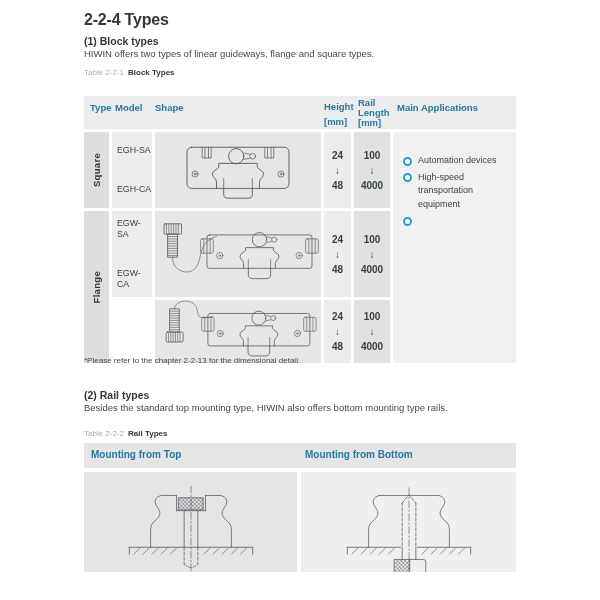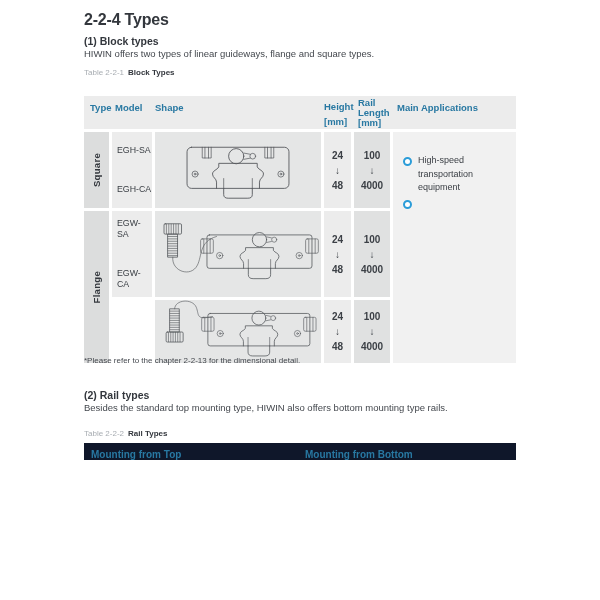--- a/index.html
+++ b/index.html
@@ -1,17 +1,17 @@
 <!DOCTYPE html>
 <html><head>
 <meta charset="utf-8">
 <style>
   html,body{margin:0;padding:0;background:#ffffff;}
   body{font-family:"Liberation Sans","DejaVu Sans",sans-serif;color:#3c4046;}
-  .page{position:relative;width:600px;height:460px;background:#fff;overflow:hidden;}
+  .page{position:relative;width:600px;height:572px;background:#fff;overflow:hidden;}
   .content{position:absolute;left:84px;top:0;width:432px;}
 
   .h1{position:absolute;top:11px;left:0;font-size:16px;font-weight:bold;color:#33373d;letter-spacing:-0.2px;}
   .h2{font-size:10.5px;font-weight:bold;color:#33373d;}
   .p{font-size:9.5px;color:#44484e;}
   .h2-1{position:absolute;top:35px;left:0;}
   .p-1{position:absolute;top:48px;left:0;}
   .caption{font-size:8px;}
   .caption .pre{color:#a8adb2;}
   .caption .ttl{color:#33373d;font-weight:bold;margin-left:4px;}
@@ -34,21 +34,21 @@
   .flange-span{grid-column:1;grid-row:2 / span 2;}
   .app-item{display:flex;align-items:flex-start;margin-bottom:3px;font-size:9px;line-height:13.5px;color:#3c4046;}
   .bullet{flex:0 0 auto;width:5px;height:5px;border:2.2px solid #2b9cd8;border-radius:50%;background:#fff;margin:2.5px 6px 0 0;}
   .footnote{position:absolute;top:356px;left:0;font-size:8px;color:#44484e;}
 
   
   .h2-2{position:absolute;top:389px;left:0;}
   .p-2{position:absolute;top:402px;left:0;}
   .cap-2{position:absolute;top:429px;left:0;}
   .rtable{position:absolute;top:443px;left:0;width:432px;}
-  .rhead{position:relative;height:25px;background:#0f172a;}
+  .rhead{position:relative;height:25px;background:#e5e5e5;}
   .rhead span{position:absolute;top:6px;font-size:10px;font-weight:bold;color:#2878a2;}
   .rcells{display:flex;gap:4px;margin-top:4px;}
   .rcell{height:116px;display:flex;align-items:center;justify-content:center;}
   .rcell.left{width:213px;background:#e3e4e4;}
   .rcell.right{width:215px;background:#efefef;}
 
   svg{display:block;}
   .ln{stroke:#55585c;fill:none;stroke-width:1;stroke-linejoin:round;stroke-linecap:round;}
   .thin{stroke-width:0.8;}
   .dash{stroke-dasharray:4 2.5;}
@@ -129,20 +129,24 @@
           <span>↓</span>
           <span>48</span>
         </div>
         <div class="cell c-r c-num" style="grid-column:5;grid-row:1">
           <span>100</span>
           <span>↓</span>
           <span>4000</span>
         </div>
 
         <div class="cell c-apps">
+          <div class="app-item">
+            <span class="bullet"></span>
+            <span>Automation devices</span>
+          </div>
           <div class="app-item">
             <span class="bullet"></span>
             <span>High-speed transportation equipment</span>
           </div>
           <div class="app-item">
             <span class="bullet"></span>
           </div>
         </div>
 
         <div class="cell c-model" style="grid-column:2;grid-row:2">

